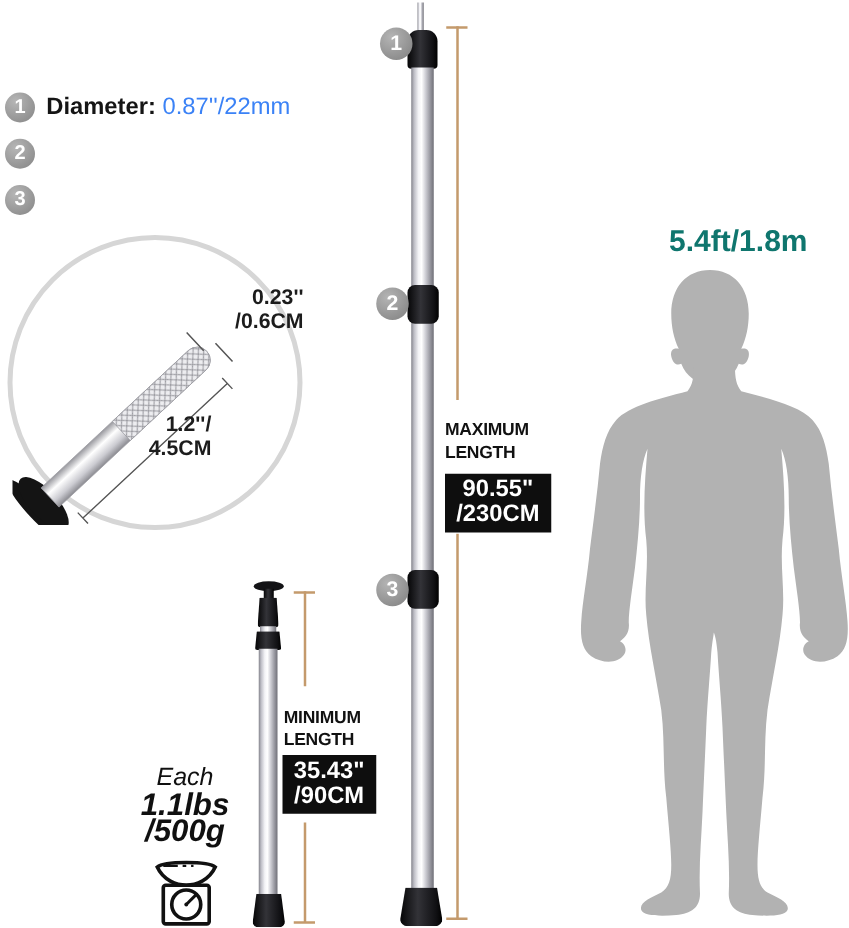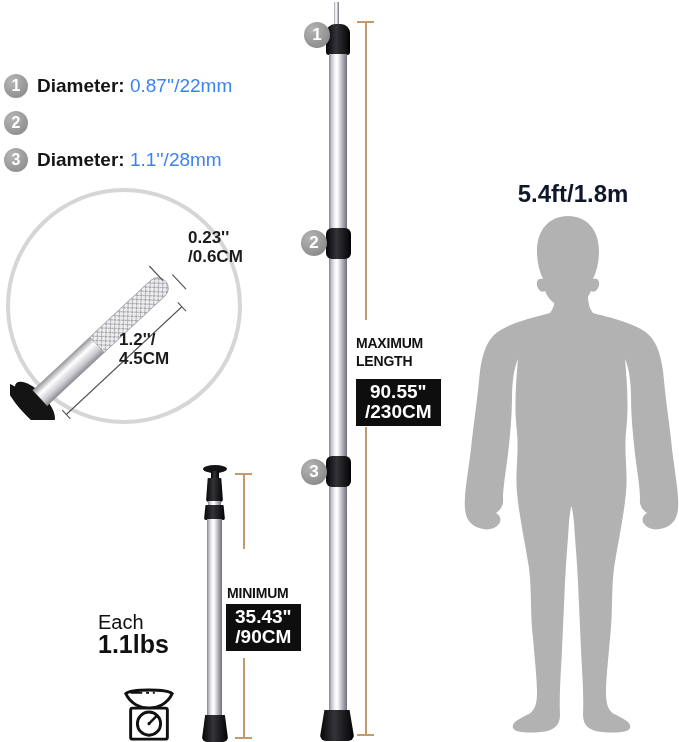--- a/index.html
+++ b/index.html
@@ -14,21 +14,21 @@
              background:radial-gradient(circle at 35% 30%,#b6b6b6,#929292 72%,#848484);
              color:#fff;font-weight:bold;font-size:16px;display:flex;align-items:center;justify-content:center;}
   .spec-text{font-size:19px;white-space:nowrap;}
   .spec-label{font-weight:bold;color:#151515;}
   .spec-value{font-weight:normal;color:#3b82f6;}
 
   
   .detail-circle{position:absolute;left:6px;top:188px;width:228px;height:228px;border:4px solid #d6d6d6;
                  border-radius:50%;background:#fff;}
   .detail-circle svg{position:absolute;left:0;top:0;}
-  .dim{position:absolute;font-size:17px;font-weight:bold;line-height:19px;color:#1c1c1c;white-space:nowrap;}
+  .dim{position:absolute;font-size:17px;font-weight:bold;line-height:19px;color:#1c1c1c;white-space:nowrap;text-align:right;}
   .dim-tip{left:178px;top:36px;}
   .dim-len{left:109px;top:138px;}
 
   
   .metal{background:linear-gradient(90deg,#83838b 0%,#bcbcc4 12%,#f3f3f6 32%,#ffffff 46%,#d3d3d9 62%,#9d9da5 82%,#707078 100%);}
   .blackpart{background:linear-gradient(90deg,#050506,#333338 42%,#101013 85%,#000);}
 
   .spike{left:334px;top:2px;width:5px;height:24px;}
   .pole-cap{left:326px;top:24px;width:24px;height:31px;border-radius:9px 9px 3px 3px;}
   .pole-body{left:329px;top:54px;width:18px;height:658px;}
@@ -55,44 +55,43 @@
   .sp-knob{left:203px;top:465px;width:24px;height:8px;border-radius:50%;background:#131316;}
   .sp-stem{left:211px;top:471px;width:8px;height:8px;}
   .sp-tip{left:206px;top:478px;width:17px;height:24px;border-radius:3px;clip-path:polygon(10% 0,90% 0,100% 100%,0 100%);}
   .sp-gap{left:208px;top:501px;width:13px;height:5px;}
   .sp-collar{left:204px;top:505px;width:21px;height:15px;border-radius:2px;clip-path:polygon(7% 0,93% 0,100% 100%,0 100%);}
   .sp-body{left:207px;top:519px;width:15px;height:198px;}
   .sp-foot{left:202px;top:715px;width:26px;height:27px;border-radius:3px 3px 5px 5px;
            clip-path:polygon(12% 0,88% 0,100% 88%,93% 100%,7% 100%,0 88%);}
 
   
-  .weight{position:absolute;left:98px;top:611px;width:100px;color:#101010;}
+  .weight{position:absolute;left:98px;top:611px;width:100px;text-align:center;color:#101010;font-style:italic;}
   .weight .w1{font-size:20px;font-weight:normal;line-height:23px;}
   .weight .w2,.weight .w3{font-size:25px;font-weight:bold;line-height:21px;}
 
   
-  .person-label{position:absolute;left:500px;top:180px;width:146px;text-align:center;
-                font-size:24px;font-weight:bold;color:#0f172a;white-space:nowrap;}
+  .person-label{position:absolute;left:500px;top:180px;width:146px;text-align:right;
+                font-size:24px;font-weight:bold;color:#0f766e;white-space:nowrap;}
 </style>
 </head>
 <body>
 
 <div class="canvas">
 
   <section class="spec-list">
     <div class="spec-row">
       <span class="num-badge">1</span>
       <span class="spec-text"><b class="spec-label">Diameter:</b>&nbsp;<span class="spec-value">0.87''/22mm</span></span>
     </div>
     <div class="spec-row">
       <span class="num-badge">2</span>
     </div>
     <div class="spec-row">
       <span class="num-badge">3</span>
-      <span class="spec-text"><b class="spec-label">Diameter:</b>&nbsp;<span class="spec-value">1.1''/28mm</span></span>
     </div>
   </section>
 
   <div class="detail-circle">
     <svg width="228" height="228" viewBox="0 0 228 228">
       <defs>
         <linearGradient id="rodg" gradientUnits="userSpaceOnUse" x1="0" y1="-10.5" x2="0" y2="10.5">
           <stop offset="0" stop-color="#97979d"></stop>
             <stop offset="0.35" stop-color="#ffffff"></stop>
           <stop offset="0.72" stop-color="#cbcbd1"></stop>
@@ -152,32 +151,33 @@
   <div class="abs metal sp-gap"></div>
   <div class="abs blackpart sp-collar"></div>
   <div class="abs metal sp-body"></div>
   <div class="abs blackpart sp-foot"></div>
 
   <div class="abs mline tbar" style="left:235px;top:473px;"></div>
   <div class="abs mline vline" style="left:243px;top:473px;height:76px;"></div>
   <div class="abs mline vline" style="left:243px;top:658px;height:80px;"></div>
   <div class="abs mline tbar" style="left:235px;top:737px;"></div>
 
-  <div class="len-label" style="left:227px;top:564px;margin-top:20px;">
+  <div class="len-label" style="left:227px;top:564px;">
     <div>MINIMUM</div>
     <div>LENGTH</div>
   </div>
   <div class="len-badge" style="left:226px;top:604px;">
     <div>35.43"</div>
     <div>/90CM</div>
   </div>
 
   <div class="weight">
     <div class="w1">Each</div>
     <div class="w2">1.1lbs</div>
+    <div class="w3">/500g</div>
   </div>
   <svg class="abs" style="left:121px;top:684px;" width="56" height="58" viewBox="0 0 56 60">
     <g fill="none" stroke="#111" stroke-width="3">
       <path d="M4,10 C10,5 46,5 52,10 C47,21 36,25 28,25 C20,25 9,21 4,10 Z" fill="#fff"></path>
       <path d="M9,9 L34,9" stroke-width="2" stroke-dasharray="12 4 3 4"></path>
       <rect x="9" y="25" width="38" height="32" rx="2" fill="#fff"></rect>
       <circle cx="28" cy="41" r="12" fill="#fff"></circle>
       <line x1="28" y1="41" x2="36" y2="33" stroke-width="2.5"></line>
       <circle cx="28" cy="41" r="1.6" fill="#111" stroke="none"></circle>
     </g>

